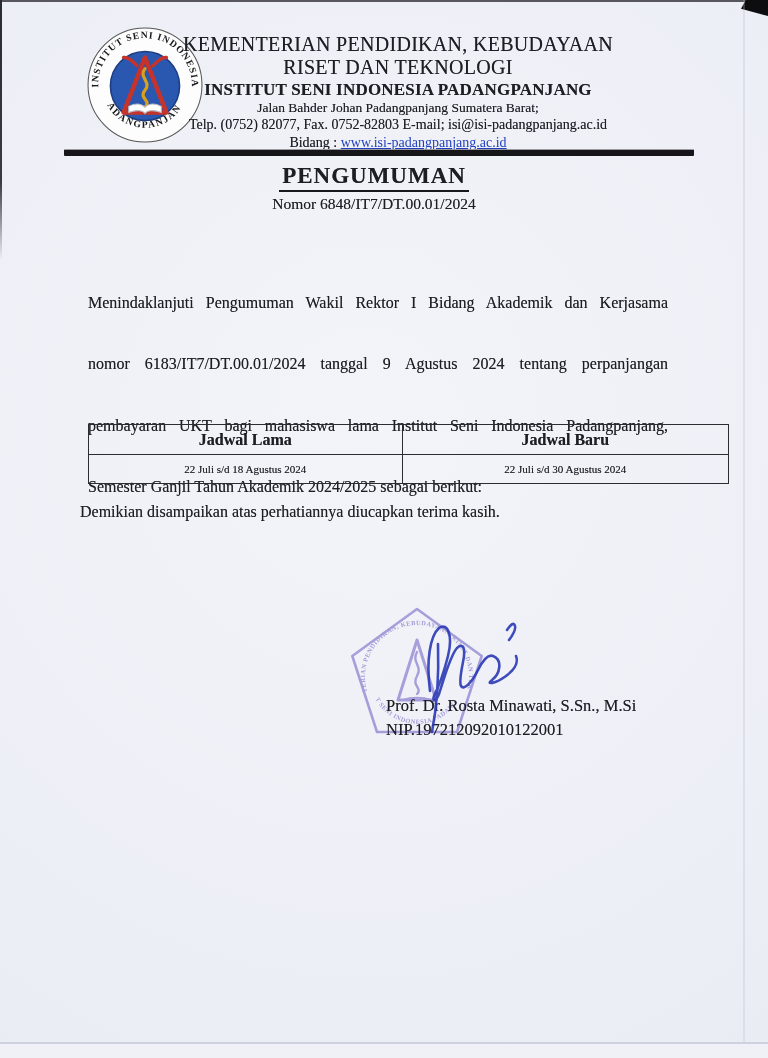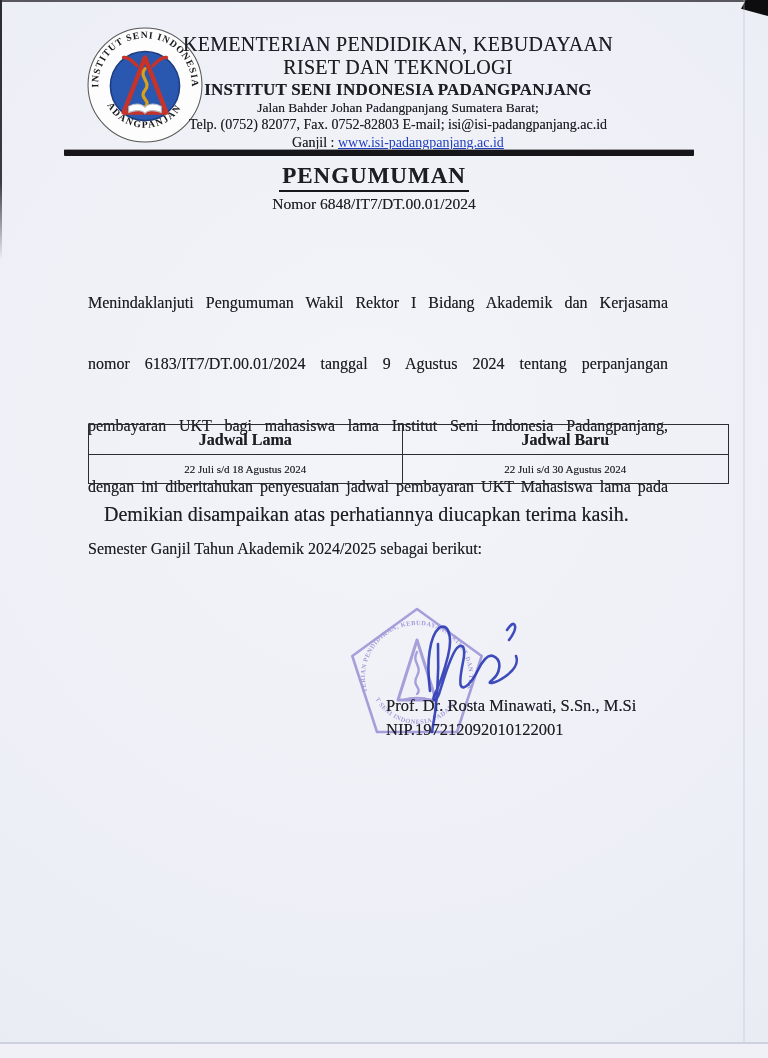--- a/index.html
+++ b/index.html
@@ -48,21 +48,21 @@
   .body-text .ln{height:28.4px;margin-top:33px;}
   .jl{text-align:justify;text-align-last:justify;white-space:nowrap;}
 
   
   .schedule-table{position:absolute;left:88px;top:424px;width:641px;border-collapse:collapse;z-index:2;}
   .schedule-table th,.schedule-table td{border:1.5px solid #2c2d33;text-align:center;padding:0;}
   .schedule-table th{font-size:16px;font-weight:bold;height:29px;}
   .schedule-table td{font-size:11px;height:28px;}
   .col-a{width:49%;} .col-b{width:51%;}
 
-  .closing{position:absolute;left:104px;top:503px;font-size:20px;z-index:2;}
+  .closing{position:absolute;left:80px;top:503px;font-size:16px;z-index:2;}
 
   
   .sig-block{position:absolute;left:385px;top:558px;font-size:16.3px;line-height:23.5px;z-index:2;}
   .sig-name-block{position:absolute;left:386px;top:694px;font-size:16.5px;line-height:23.5px;z-index:2;}
   .stamp{position:absolute;left:332px;top:588px;width:170px;height:165px;z-index:1;}
   .signature{position:absolute;left:398px;top:606px;width:165px;height:145px;z-index:3;}
 </style>
 </head>
 <body>
 
@@ -94,35 +94,34 @@
     <path d="M 58,42 C 51,50 65,55 58,63 C 51,71 65,73 58,80" fill="none" stroke="#d8a01c" stroke-width="3.2" stroke-linecap="round"></path>
     <path d="M 42,79 C 50,75 56,77 58,80 C 60,77 66,75 74,79 L 74,85 C 66,82 60,83 58,86 C 56,83 50,82 42,85 Z" fill="#ffffff" stroke="#b9bcc8" stroke-width="1"></path>
   </svg>
 
   <div class="header-text">
     <div class="h-line1 ink">KEMENTERIAN PENDIDIKAN, KEBUDAYAAN</div>
     <div class="h-line2 ink">RISET DAN TEKNOLOGI</div>
     <div class="h-line3 ink">INSTITUT SENI INDONESIA PADANGPANJANG</div>
     <div class="h-line4 ink">Jalan Bahder Johan Padangpanjang Sumatera Barat;</div>
     <div class="h-line5 ink">Telp. (0752) 82077,  Fax. 0752-82803 E-mail; isi@isi-padangpanjang.ac.id</div>
-    <div class="h-line6 ink"><span>Ganjil : </span><span class="weblink">www.isi-padangpanjang.ac.id</span></div>
+    <div class="h-line6 ink"><span>Bidang : </span><span class="weblink">www.isi-padangpanjang.ac.id</span></div>
   </div>
 
   <div class="rule"></div>
 
   <div class="title-wrap">
     <h1 class="doc-title ink">PENGUMUMAN</h1>
     <div class="doc-number ink">Nomor  6848/IT7/DT.00.01/2024</div>
   </div>
 
   <div class="body-text ink">
     <div class="ln jl">Menindaklanjuti Pengumuman Wakil Rektor I Bidang Akademik dan Kerjasama</div>
     <div class="ln jl">nomor 6183/IT7/DT.00.01/2024 tanggal 9 Agustus 2024 tentang perpanjangan</div>
     <div class="ln jl">pembayaran UKT bagi mahasiswa lama Institut Seni Indonesia Padangpanjang,</div>
-    <div class="ln jl">dengan ini diberitahukan penyesuaian jadwal pembayaran UKT Mahasiswa lama pada</div>
     <div class="ln">Semester Ganjil Tahun Akademik 2024/2025 sebagai berikut:</div>
   </div>
 
   <table class="schedule-table ink">
     <thead>
       <tr>
         <th class="col-a">Jadwal Lama</th>
         <th class="col-b">Jadwal Baru</th>
       </tr>
     </thead>

